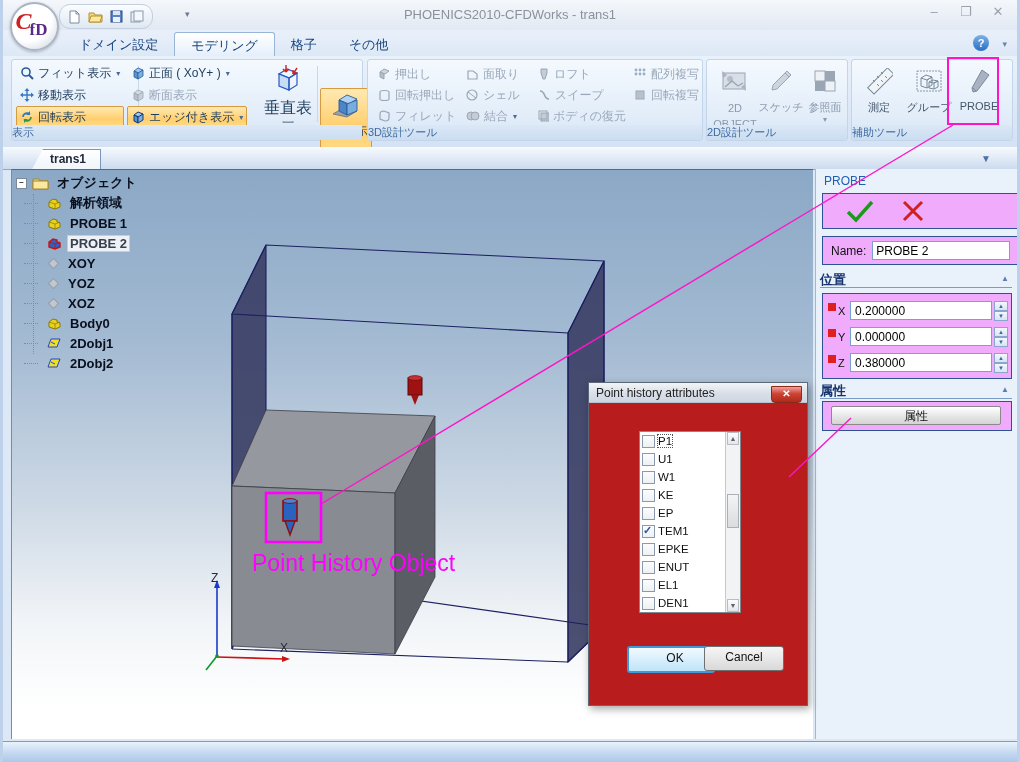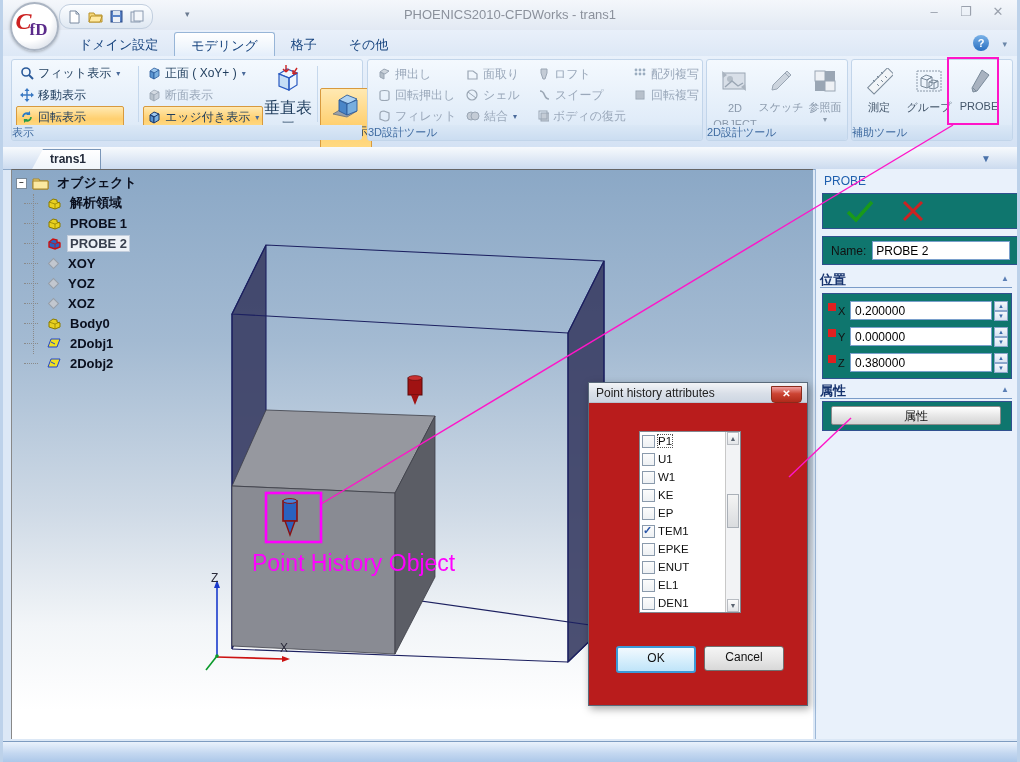--- a/index.html
+++ b/index.html
@@ -63,21 +63,21 @@
   .trow{display:flex;align-items:center;height:20px;gap:5px;}
   .trow .lbl{padding:1px 3px;}
   .trow.selected .lbl{background:#eef2f7;border:1px solid #c3cedd;color:#39404e;padding:0 2px;}
   .tindent{width:26px;flex:0 0 26px;position:relative;height:100%;}
   .tindent .h{position:absolute;left:8px;top:10px;width:14px;border-top:1px dotted #8a8a8a;}
   .tvline{position:absolute;left:17px;top:21px;height:160px;border-left:1px dotted #8a8a8a;}
   .expander{width:9px;height:9px;border:1px solid #7a8a9a;background:#fff;font-size:8px;line-height:7px;text-align:center;color:#333;flex:0 0 9px;}
   
   .sidepanel{position:absolute;left:812px;top:169px;width:205px;height:570px;background:#e9f1fb;border-left:1px solid #9db8d8;box-sizing:border-box;}
   .sp-title{margin:5px 0 0 8px;font-size:12px;color:#1f5fae;}
-  .spbox{position:absolute;left:6px;width:188px;background:#0f766e;border:1px solid #30518f;}
+  .spbox{position:absolute;left:6px;width:188px;background:#f0abfc;border:1px solid #30518f;}
   .okbox{top:24px;height:34px;display:flex;align-items:center;gap:26px;padding-left:22px;}
   .namebox{top:67px;height:27px;display:flex;align-items:center;gap:6px;padding-left:8px;font-size:12px;color:#111;}
   .namebox input{width:130px;height:17px;border:1px solid #7aa0cc;font-size:12px;padding:0 3px;font-family:inherit;}
   .sechdr{position:absolute;left:4px;width:192px;height:16px;font-size:13px;font-weight:bold;color:#17336e;
     border-bottom:1px solid #7a9cc8;}
   .sechdr .arr{position:absolute;right:3px;top:3px;font-size:8px;color:#5b7fb5;}
   .posbox{top:124px;height:84px;}
   .prow{position:absolute;left:5px;display:flex;align-items:center;}
   .rsq{width:8px;height:8px;background:#e02020;margin-right:2px;position:relative;top:-4px;}
   .axl{font-size:11px;color:#111;width:12px;}
@@ -98,21 +98,21 @@
   .dlg-list{position:absolute;left:50px;top:48px;width:102px;height:182px;background:#fff;border:1px solid #828790;box-sizing:border-box;}
   .ditem{display:flex;align-items:center;height:18px;gap:3px;padding-left:2px;font-size:11.5px;color:#111;}
   .ditem .cb{width:11px;height:11px;border:1px solid #8a9aac;background:linear-gradient(#fcfcfc,#eef1f4);flex:0 0 11px;position:relative;}
   .ditem.checked .cb:after{content:"✓";position:absolute;left:0px;top:-2px;font-size:11px;font-weight:bold;color:#2a56a8;}
   .ditem.focused .txt{outline:1px dotted #555;outline-offset:0px;}
   .dlg-scroll{position:absolute;right:0;top:0;width:14px;height:180px;background:#f2f3f5;border-left:1px solid #c8c8c8;}
   .dlg-scroll .sarr{position:absolute;left:1px;width:12px;height:13px;background:linear-gradient(#fdfdfd,#e3e5e8);border:1px solid #b8bcc2;
     font-size:7px;color:#5a6470;text-align:center;line-height:12px;box-sizing:border-box;}
   .dlg-scroll .thumb{position:absolute;left:1px;top:62px;width:12px;height:34px;background:linear-gradient(#f4f4f4,#dadcdf);border:1px solid #aab0b8;box-sizing:border-box;}
   .dlg-btn{position:absolute;top:263px;height:23px;font-size:12px;color:#111;border-radius:3px;text-align:center;line-height:21px;}
-  .dlg-ok{left:27px;width:76px;background:linear-gradient(#f2f9fe,#d8effc 50%,#bfe4f9);border:2px solid #3c9ad8;}
+  .dlg-ok{left:38px;width:76px;background:linear-gradient(#f2f9fe,#d8effc 50%,#bfe4f9);border:2px solid #3c9ad8;padding-left:8px;}
   .dlg-cancel{left:115px;width:78px;background:linear-gradient(#f5f5f5,#e8e8e8 50%,#d8d8d8);border:1px solid #707070;}
   
   .statusbar{position:absolute;left:0;top:741px;width:100%;height:21px;
     background:linear-gradient(#eaf2fc,#c3d7f0 55%,#aac6e8);border-top:1px solid #7e9cc0;}
   
   .overlay{position:absolute;left:0;top:0;width:1020px;height:762px;pointer-events:none;z-index:50;}
 </style>
 </head>
 <body>
 
@@ -183,21 +183,21 @@
           <svg width="14" height="14">
               <path d="M3 7a4 4 0 0 1 7-2.5" fill="none" stroke="#2a7ac8" stroke-width="1.6"></path>
               <path d="M10 1v4h-4z" fill="#2a7ac8"></path>
               <path d="M11 7a4 4 0 0 1-7 2.5" fill="none" stroke="#2a9a4a" stroke-width="1.6"></path>
               <path d="M4 13V9h4z" fill="#2a9a4a"></path>
             </svg>
           <span>回転表示</span>
         </div>
       </div>
       <div class="vsep" style="left:126px;"></div>
-      <div style="position:absolute;left:131px;top:2px;">
+      <div style="position:absolute;left:115px;top:2px;">
         <div class="sbtn">
           <svg width="14" height="13">
               <path d="M3 4l4-3 5 2-4 3z" fill="#9ec8ee" stroke="#2a5a9a" stroke-width=".8"></path>
               <path d="M3 4l4 2v6l-4-2z" fill="#5a94d0" stroke="#2a5a9a" stroke-width=".8"></path>
               <path d="M7 6l5-3v6l-5 3z" fill="#7ab0e0" stroke="#2a5a9a" stroke-width=".8"></path>
             </svg>
           <span>正面 ( XoY+ )</span>
             <span class="dd">▾</span>
         </div>
         <div class="sbtn dis">

